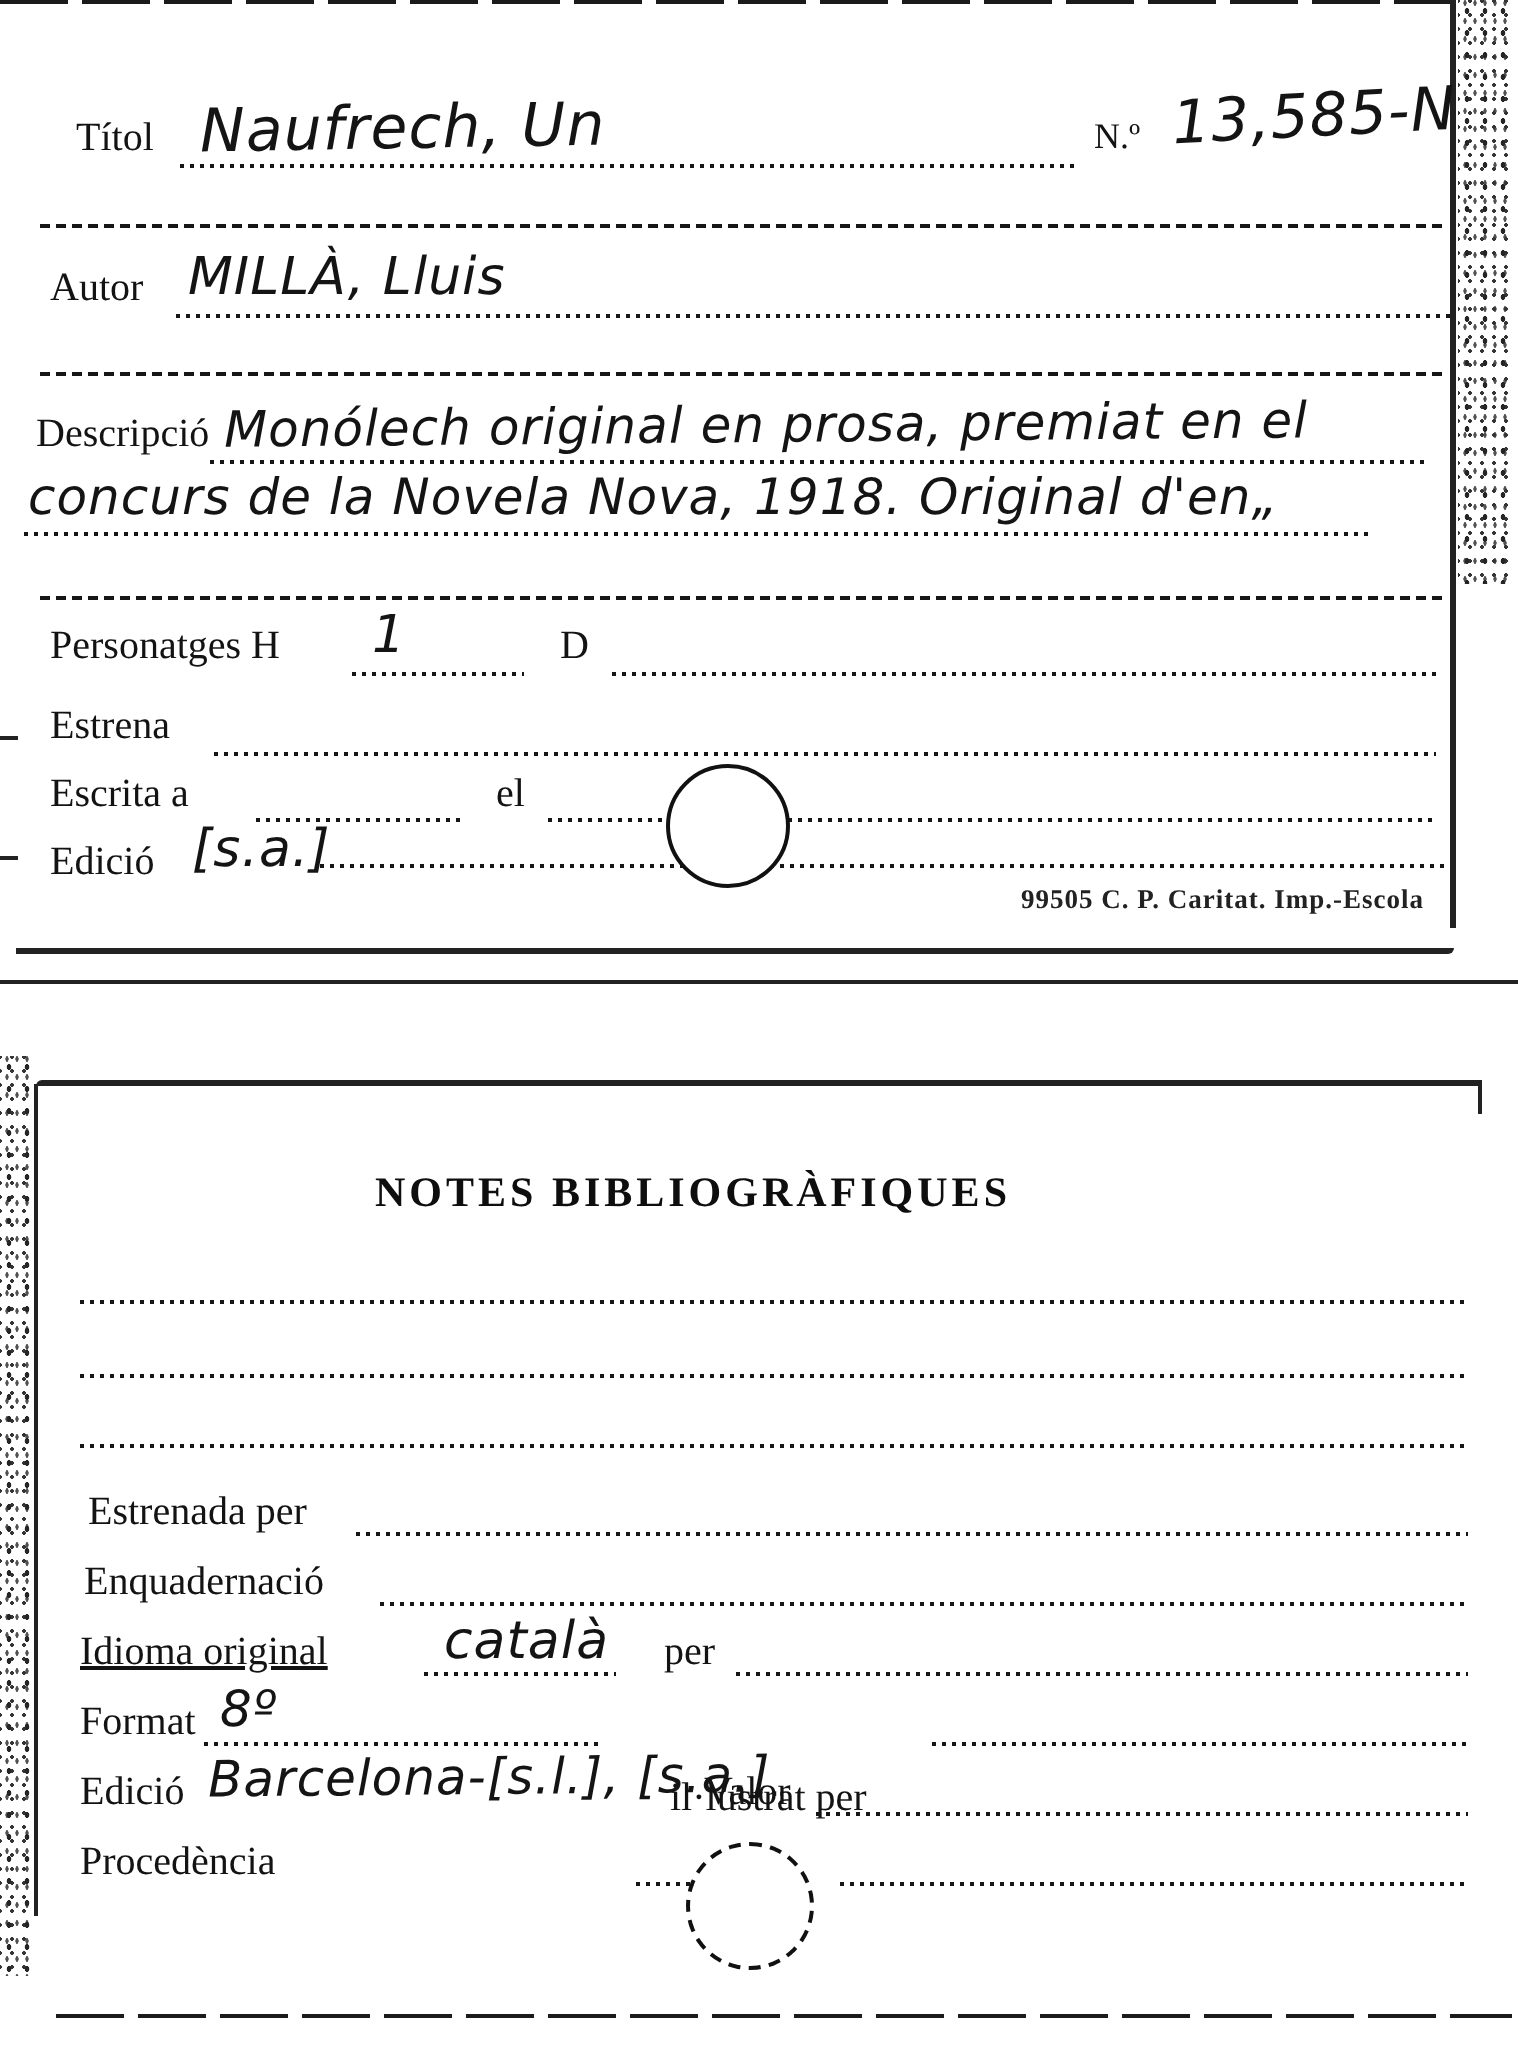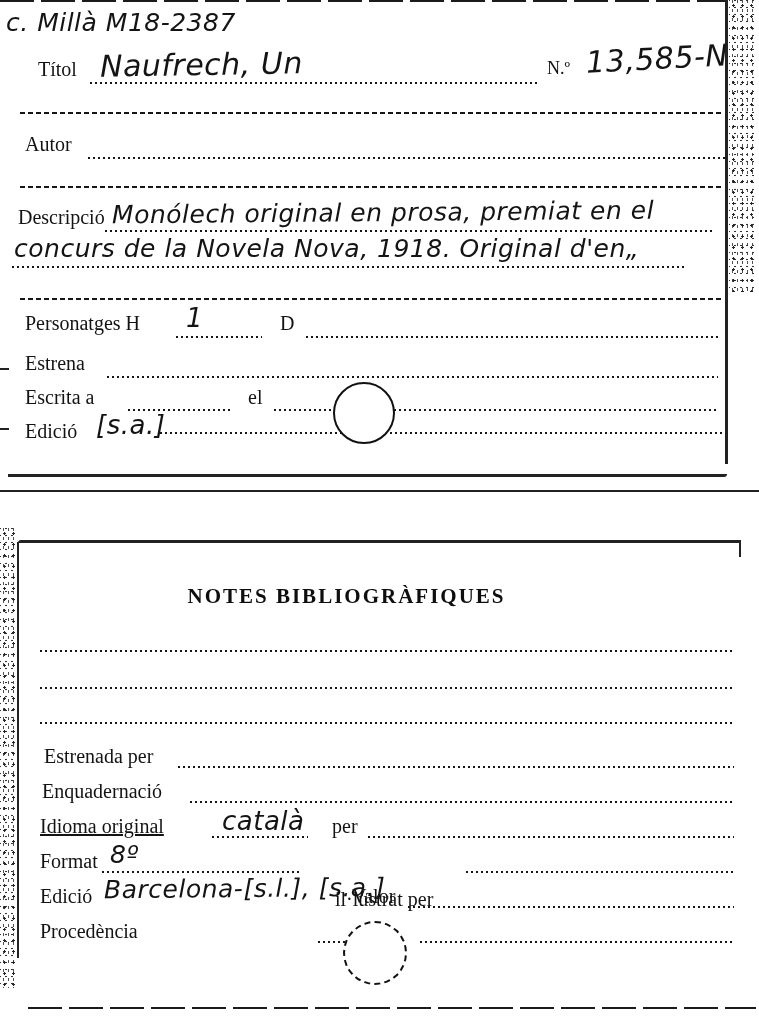--- a/index.html
+++ b/index.html
@@ -35,32 +35,32 @@
 <div id="scan">
 
   <div class="abs longdash" style="left:0;top:5;width:726px;"></div>
   <div class="abs speckle" style="left:729px;top:0;width:26px;height:292px;"></div>
 
   <div class="abs solidrule" style="left:725px;top:8;width:3px;height:464px;"></div>
   <div class="abs solidrule" style="left:8px;top:474px;width:719px;height:3px;border-radius:0 0 8px 0;"></div>
   <div class="abs solidrule" style="left:0;top:368px;width:9px;height:2px;"></div>
   <div class="abs solidrule" style="left:0;top:428px;width:9px;height:2px;"></div>
 
-  <span class="abs hand" style="left:6px;top:10px;font-size:25px;">c. Millà M18-2387</span>
 
   <span class="abs lbl" style="left:38px;top:58px;">Títol</span>
   <div class="abs dotline" style="left:90px;top:82px;width:448px;"></div>
   <span class="abs hand" style="left:100px;top:50px;font-size:30px;transform:rotate(-1deg);">Naufrech, Un</span>
   <span class="abs lbl" style="left:547px;top:58px;font-size:18px;">N.º</span>
   <span class="abs hand" style="left:586px;top:44px;font-size:30px;transform:rotate(-3deg);">13,585-N</span>
 
   <div class="abs dashrule" style="left:20px;top:112px;width:704px;"></div>
 
   <span class="abs lbl" style="left:25px;top:133px;">Autor</span>
   <div class="abs dotline" style="left:88px;top:157px;width:637px;"></div>
+  <span class="abs hand" style="left:94px;top:126px;font-size:26px;">MILLÀ, Lluis</span>
 
   <div class="abs dashrule" style="left:20px;top:186px;width:704px;"></div>
 
   <span class="abs lbl" style="left:18px;top:206px;">Descripció</span>
   <div class="abs dotline" style="left:105px;top:230px;width:608px;"></div>
   <span class="abs hand" style="left:112px;top:200px;font-size:25px;transform:rotate(-0.5deg);">Monólech original en prosa, premiat en el</span>
   <div class="abs dotline" style="left:12px;top:266px;width:672px;"></div>
   <span class="abs hand" style="left:14px;top:236px;font-size:25px;">concurs de la Novela Nova, 1918. Original d'en„</span>
 
   <div class="abs dashrule" style="left:20px;top:298px;width:704px;"></div>
@@ -78,20 +78,21 @@
   <div class="abs dotline" style="left:128px;top:409px;width:104px;"></div>
   <span class="abs lbl" style="left:248px;top:386px;">el</span>
   <div class="abs dotline" style="left:274px;top:409px;width:444px;"></div>
 
   <span class="abs lbl" style="left:25px;top:420px;">Edició</span>
   <span class="abs hand" style="left:96px;top:412px;font-size:26px;">[s.a.]</span>
   <div class="abs dotline" style="left:160px;top:432px;width:562px;"></div>
 
   <div class="abs stamp-circle-solid" style="left:333px;top:382px;width:58px;height:58px;"></div>
 
+  <span class="abs small-print" style="left:480px;top:442px;width:232px;text-align:right;">99505 C. P. Caritat. Imp.-Escola</span>
 
   <div class="abs solidrule" style="left:0;top:490px;width:759px;height:2px;"></div>
 
   <div class="abs speckle" style="left:0;top:528px;width:15px;height:460px;"></div>
 
   <div class="abs solidrule" style="left:18px;top:540px;width:723px;height:3px;border-radius:6px 0 0 0;"></div>
   <div class="abs solidrule" style="left:17px;top:542px;width:2px;height:416px;"></div>
   <div class="abs solidrule" style="left:739px;top:543px;width:2px;height:14px;"></div>
 
   <span class="abs title-caps" style="left:0;top:584px;width:693px;text-align:center;">NOTES BIBLIOGRÀFIQUES</span>

